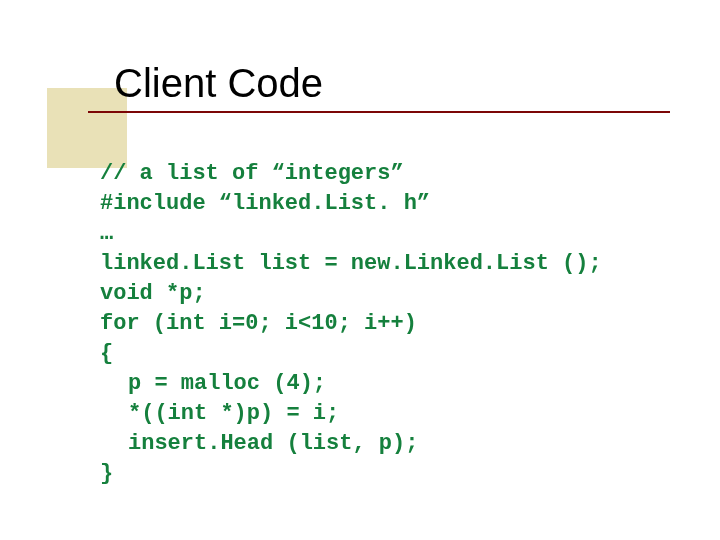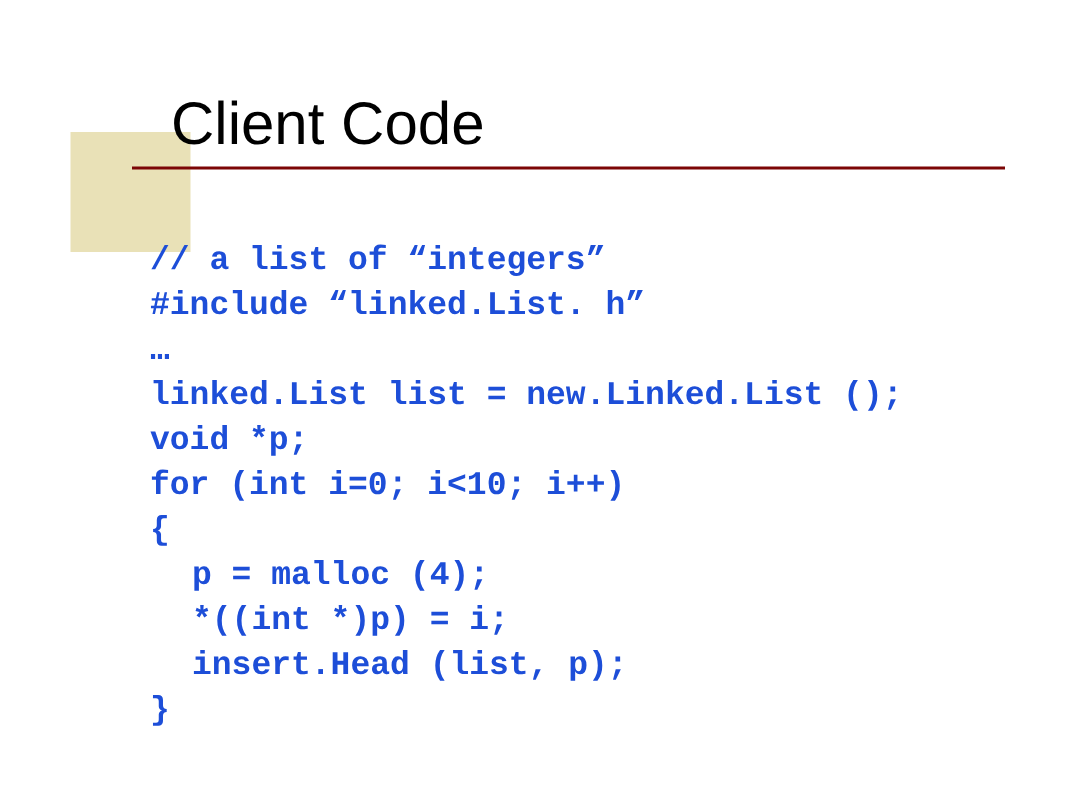--- a/index.html
+++ b/index.html
@@ -50,21 +50,21 @@
     border-top: 2px solid #7c0606;
     z-index: 2;
   }
   .code {
     position: absolute;
     left: 100px;
     top: 159px;
     font-family: "Courier New", Courier, monospace;
     font-size: 22px;
     line-height: 30px;
-    color: #1d4ed8;
+    color: #15803d;
     white-space: pre;
     font-weight: bold;
     z-index: 2;
   }
   .code .indent {
     display: inline-block;
     width: 28px;
   }
 </style>
 </head>

